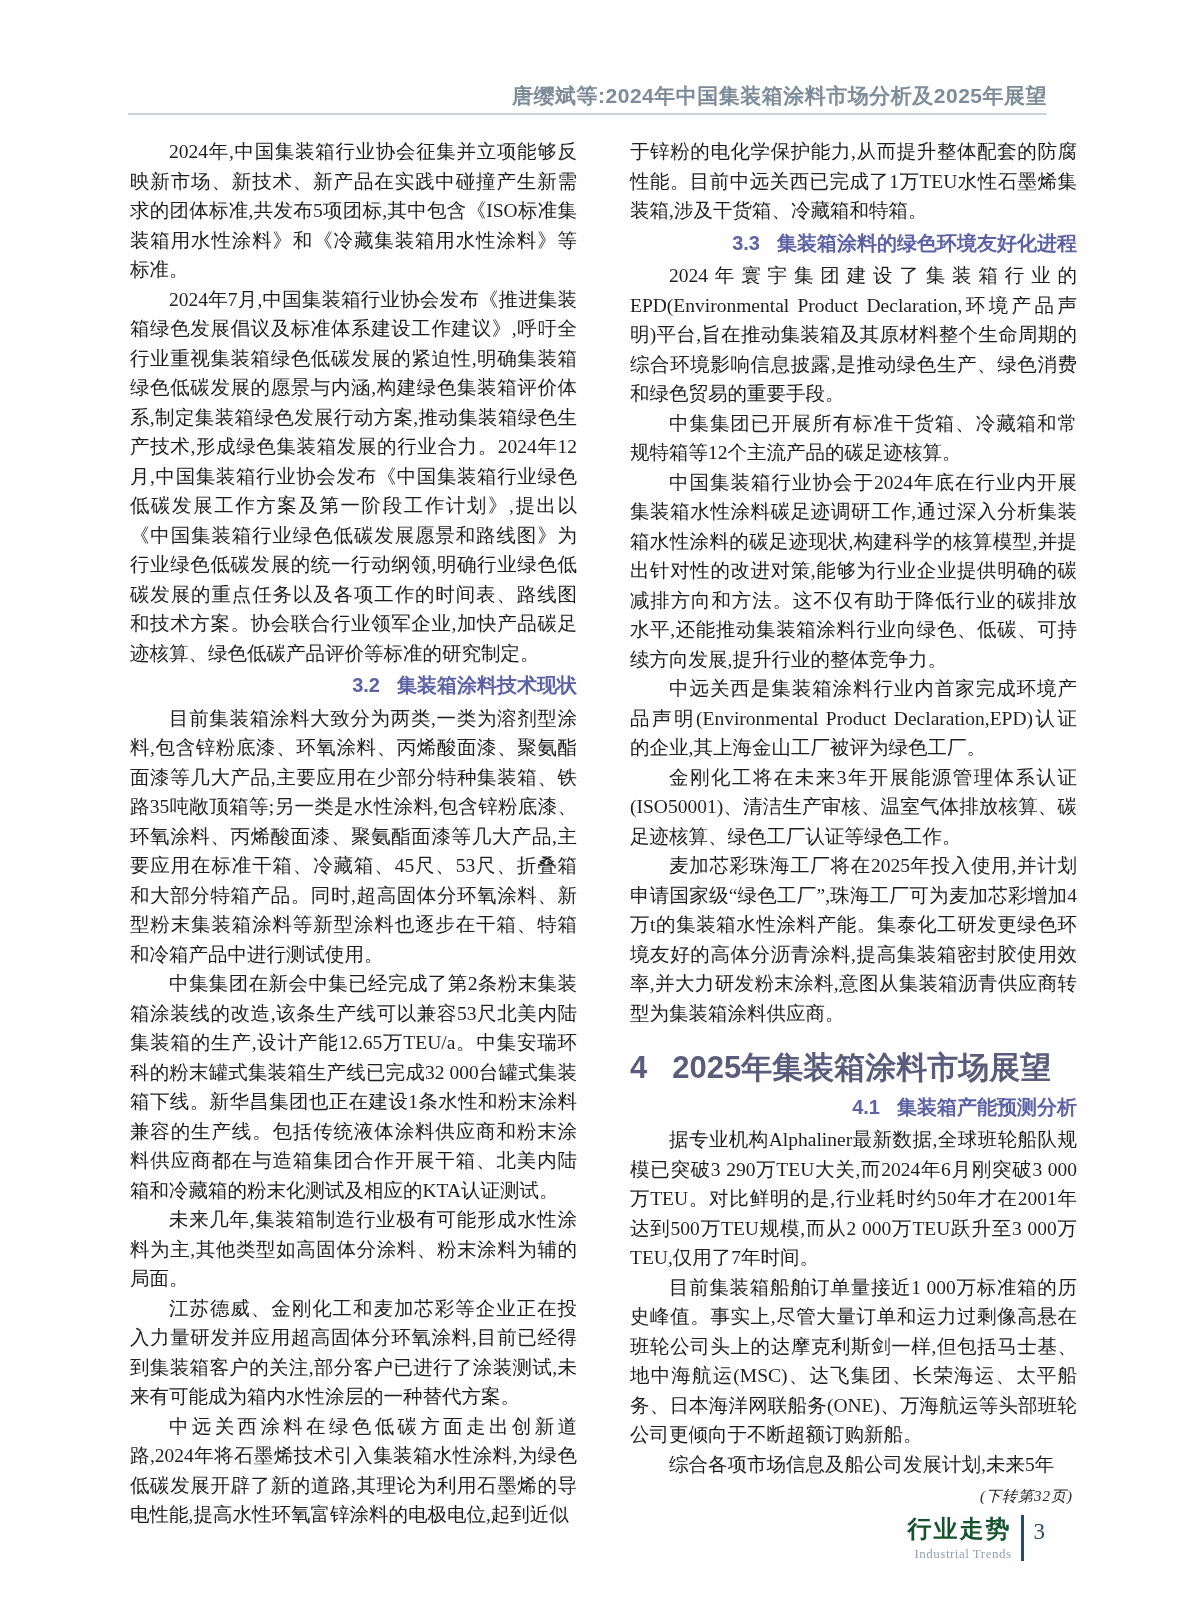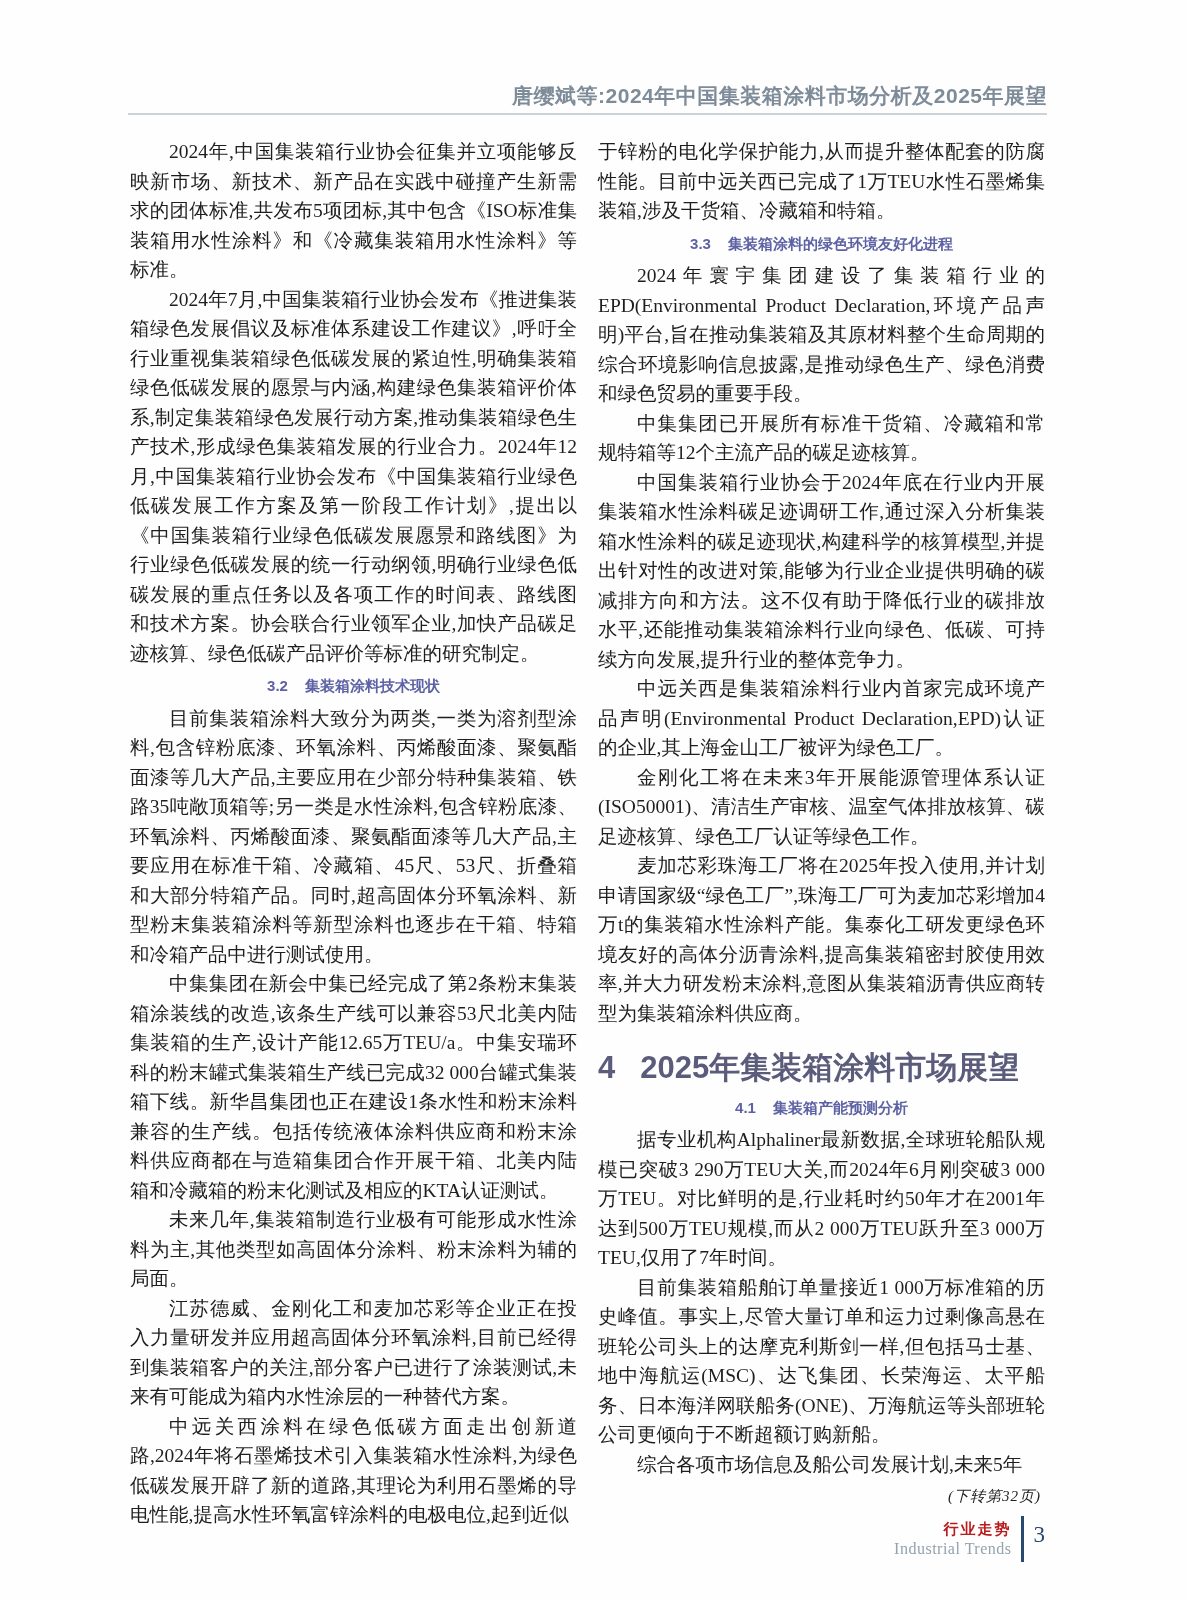--- a/index.html
+++ b/index.html
@@ -24,52 +24,52 @@
   .header-rule {
     position:absolute; top:113px; left:128px; width:919px; height:2px;
     background:#ccd3d8;
   }
   .col {
     position:absolute; top:137px; width:447px;
     font-size:19.5px; line-height:29.5px; color:#1e1e1e;
     text-align:justify;
   }
   .col-left  { left:130px; }
-  .col-right { left:598px; }
+  .col-right { left:630px; }
   .col p { text-indent:2em; margin:0; }
   .col p.no-indent { text-indent:0; }
   .h-sub {
     font-family:"Liberation Sans","DejaVu Sans",sans-serif;
-    font-weight:bold; font-size:15px; color:#5d62a4;
-    margin:3px 0 3px; text-indent:0; text-align:center;
+    font-weight:bold; font-size:20px; color:#5d62a4;
+    margin:3px 0 3px; text-indent:0; text-align:right;
   }
   .h-sub .num { margin-right:17px; }
   .h-major {
     font-family:"Liberation Sans","DejaVu Sans",sans-serif;
     font-weight:bold; font-size:31px; color:#5b5c7c;
     margin:25px 0 10px; text-indent:0; text-align:left;
   }
   .h-major .num { margin-right:25px; }
   .cont-note {
     text-align:right; font-style:italic; font-size:15px;
     letter-spacing:1px; margin-top:3px; padding-right:4px;
     color:#222;
   }
   .footer {
     position:absolute; right:142px; bottom:38px;
     display:flex; align-items:center;
   }
   .footer-text { text-align:right; }
   .footer-zh {
     font-family:"Liberation Sans","DejaVu Sans",sans-serif;
-    font-weight:bold; font-size:15px; letter-spacing:2px;
-    color:#b91c1c;
+    font-weight:bold; font-size:24px; letter-spacing:2px;
+    color:#14532d;
   }
   .footer-en {
-    font-size:16px; color:#93a2ad; margin-top:1px;
+    font-size:13px; color:#93a2ad; margin-top:1px;
     letter-spacing:0.5px;
   }
   .footer-bar {
     width:3px; height:46px; background:#27496d;
     margin:0 10px 0 9px;
   }
   .footer-page {
     font-size:23px; color:#27496d; align-self:flex-start;
     padding-top:6px;
   }

